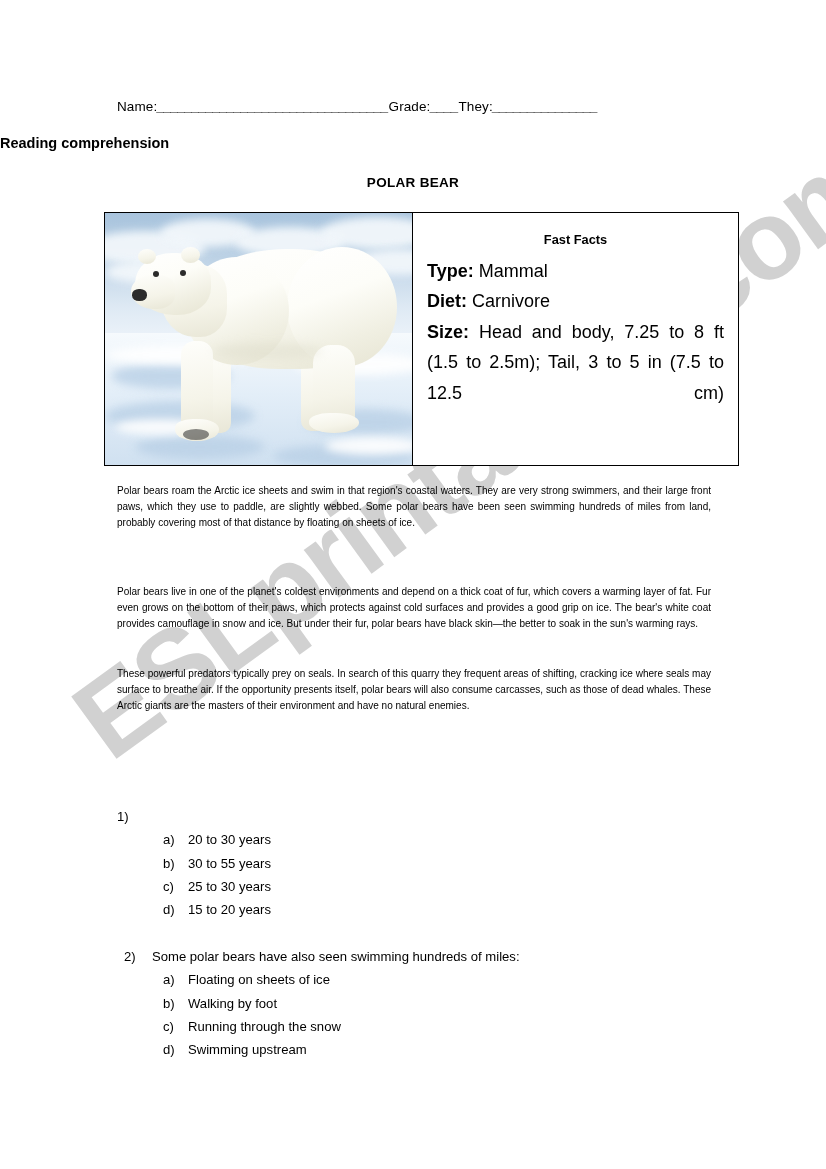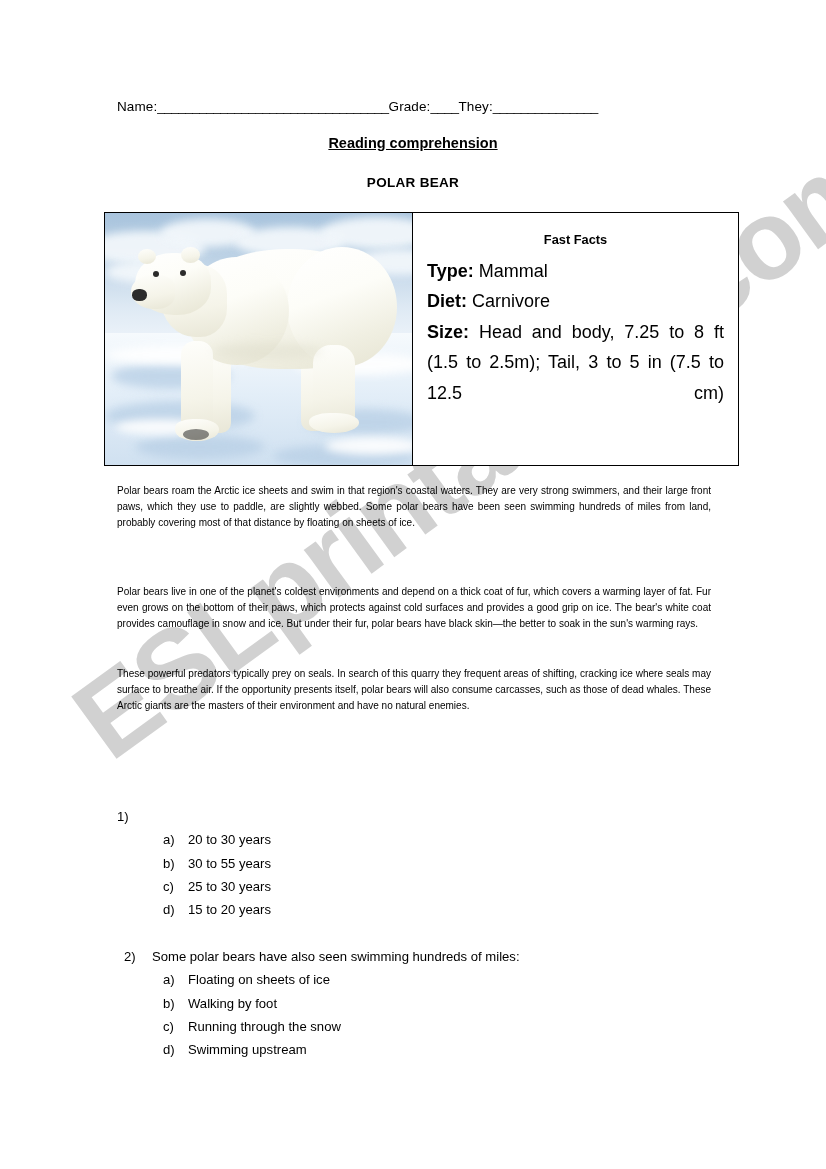--- a/index.html
+++ b/index.html
@@ -54,31 +54,31 @@
   .header-line {
     position: absolute;
     left: 117px;
     top: 99px;
     font-size: 13.5px;
     letter-spacing: 0.1px;
     white-space: nowrap;
   }
   .header-line .rule {
     letter-spacing: -0.5px;
+    font-style: italic;
   }
 
   .title-main {
     position: absolute;
     left: 0;
     top: 135px;
     width: 826px;
-    text-align: center;
+    text-align: left;
     font-size: 14.5px;
     font-weight: bold;
-    text-decoration: underline;
   }
   .title-sub {
     position: absolute;
     left: 0;
     top: 175px;
     width: 826px;
     text-align: center;
     font-size: 13.5px;
     font-weight: bold;
     letter-spacing: 0.3px;

